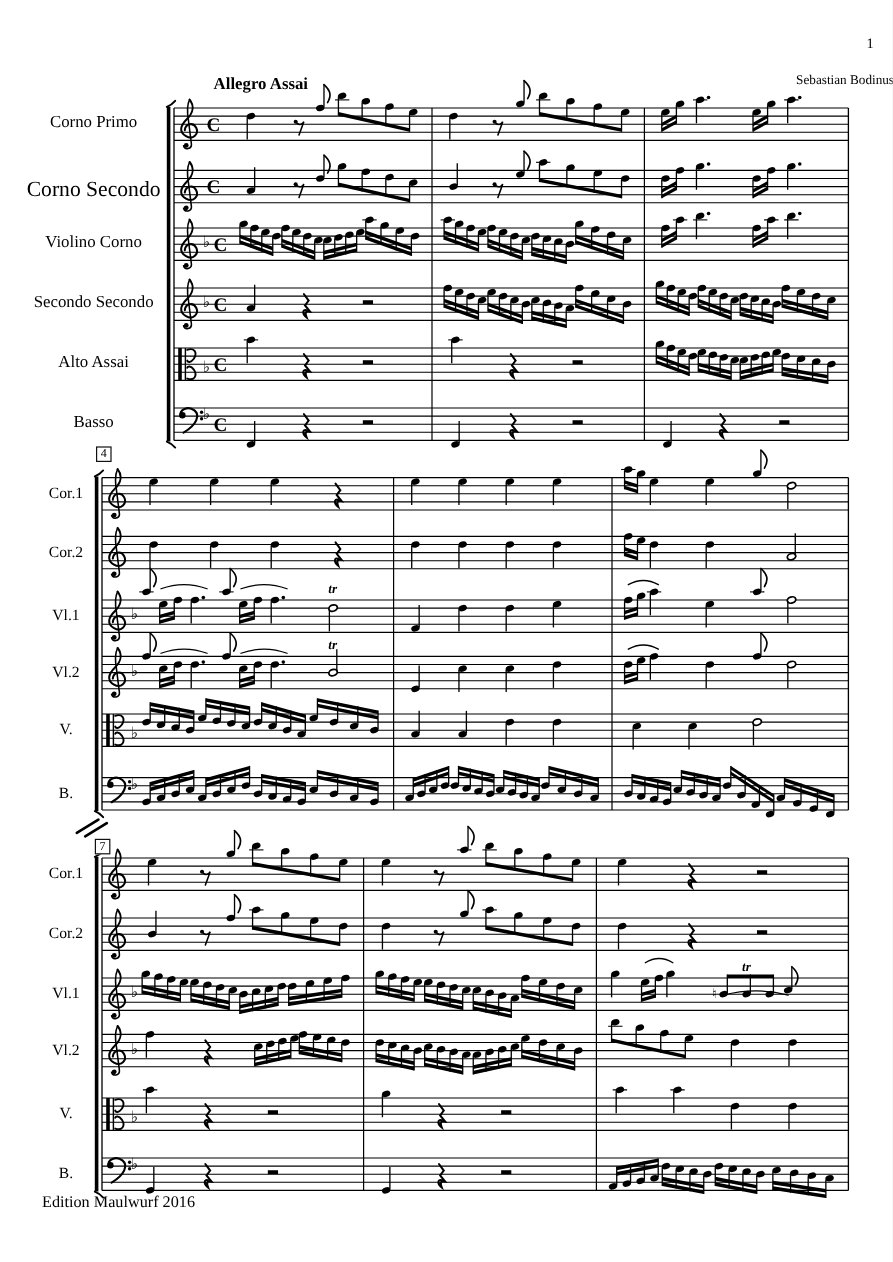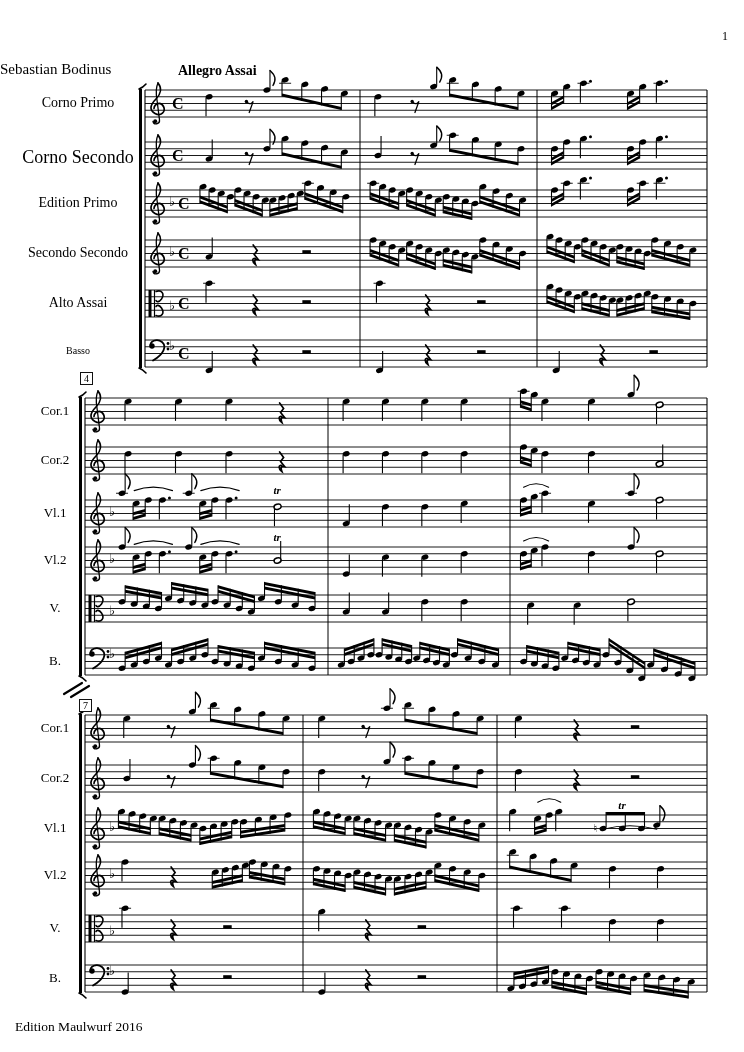--- a/index.html
+++ b/index.html
@@ -1,22 +1,22 @@
 <!DOCTYPE html>
 <html><head>
 <meta charset="utf-8">
 <style>
   html,body{margin:0;padding:0;background:#e8e8e8;}
   .page{position:relative;width:744px;height:1052px;background:#ffffff;margin:0 auto;
         font-family:"Liberation Serif", serif;color:#000;overflow:hidden;}
   .pageno{position:absolute;top:29px;left:0;width:728px;text-align:right;font-size:12px;}
   .title{position:absolute;top:44px;left:0;width:744px;text-align:center;font-size:22px;}
-  .composer{position:absolute;top:61px;left:0;width:707px;font-size:15px;}
+  .composer{position:absolute;top:61px;left:0;width:707px;text-align:right;font-size:11px;padding-left:38px;}
   .tempo{position:absolute;top:63px;left:178px;font-size:14px;font-weight:bold;}
-  .footer{position:absolute;top:994px;left:15px;font-size:13.5px;margin-top:25px;}
+  .footer{position:absolute;top:994px;left:35px;font-size:13.5px;}
   .mnum{position:absolute;border:0.9px solid #111;font-size:10px;line-height:11px;
         padding:0 3px;background:#fff;}
   .stafflabel{position:absolute;text-align:center;white-space:nowrap;}
   svg{position:absolute;top:0;left:0;}
 </style>
 </head>
 <body>
 
 <div class="page">
   <div class="pageno">1</div>
@@ -1233,24 +1233,24 @@
       <ellipse cx="691.3199999999999" cy="981.875" rx="3.6" ry="2.55" transform="rotate(-18 691.3199999999999 981.875)" fill="#000" stroke="#000" stroke-width="0"></ellipse>
       <line x1="688.2199999999999" y1="982.875" x2="688.2199999999999" y2="998.375" stroke="#000" stroke-width="1.1"></line>
       <path d="M 644.06 991.625 L 688.2199999999999 998.375 L 688.2199999999999 995.375 L 644.06 988.625 Z" fill="#000"></path>
       <path d="M 644.06 987.025 L 688.2199999999999 993.775 L 688.2199999999999 990.775 L 644.06 984.025 Z" fill="#000"></path>
       <path d="M 64 694 L 82 683" stroke="#000" stroke-width="2.2" fill="none" stroke-linecap="round"></path>
       <path d="M 71 697 L 89 686" stroke="#000" stroke-width="2.2" fill="none" stroke-linecap="round"></path>
     </svg>
   <div id="labels">
       <div class="stafflabel" style="left: 13px; width: 130px; top: 94.82px; font-size: 14px;">Corno Primo</div>
       <div class="stafflabel" style="left: 13px; width: 130px; top: 146.82px; font-size: 18px;">Corno Secondo</div>
-      <div class="stafflabel" style="left: 13px; width: 130px; top: 194.82px; font-size: 14px;">Edition Primo</div>
+      <div class="stafflabel" style="left: 13px; width: 130px; top: 194.82px; font-size: 14px;">Violino Corno</div>
       <div class="stafflabel" style="left: 13px; width: 130px; top: 244.82px; font-size: 14px;">Secondo Secondo</div>
       <div class="stafflabel" style="left: 13px; width: 130px; top: 294.82px; font-size: 14px;">Alto Assai</div>
-      <div class="stafflabel" style="left: 13px; width: 130px; top: 344.82px; font-size: 10px;">Basso</div>
+      <div class="stafflabel" style="left: 13px; width: 130px; top: 344.82px; font-size: 14px;">Basso</div>
       <div class="stafflabel" style="left: -10px; width: 130px; top: 403.44px; font-size: 13px;">Cor.1</div>
       <div class="stafflabel" style="left: -10px; width: 130px; top: 452.44px; font-size: 13px;">Cor.2</div>
       <div class="stafflabel" style="left: -10px; width: 130px; top: 505.44px; font-size: 13px;">Vl.1</div>
       <div class="stafflabel" style="left: -10px; width: 130px; top: 552.44px; font-size: 13px;">Vl.2</div>
       <div class="stafflabel" style="left: -10px; width: 130px; top: 600.44px; font-size: 13px;">V.</div>
       <div class="stafflabel" style="left: -10px; width: 130px; top: 653.44px; font-size: 13px;">B.</div>
       <div class="stafflabel" style="left: -10px; width: 130px; top: 720.44px; font-size: 13px;">Cor.1</div>
       <div class="stafflabel" style="left: -10px; width: 130px; top: 770.44px; font-size: 13px;">Cor.2</div>
       <div class="stafflabel" style="left: -10px; width: 130px; top: 820.44px; font-size: 13px;">Vl.1</div>
       <div class="stafflabel" style="left: -10px; width: 130px; top: 867.44px; font-size: 13px;">Vl.2</div>

